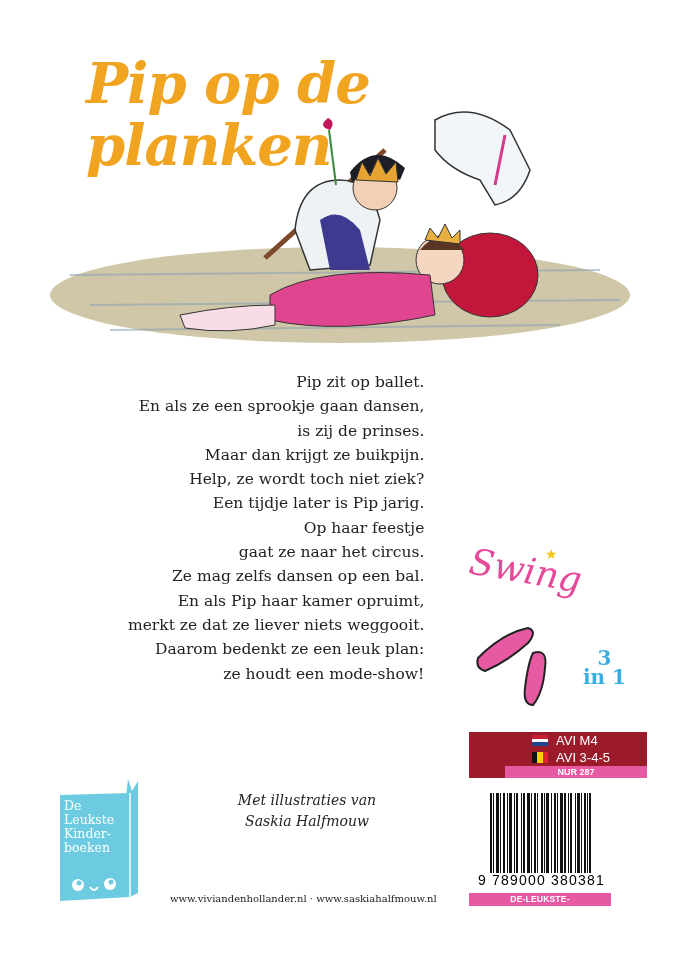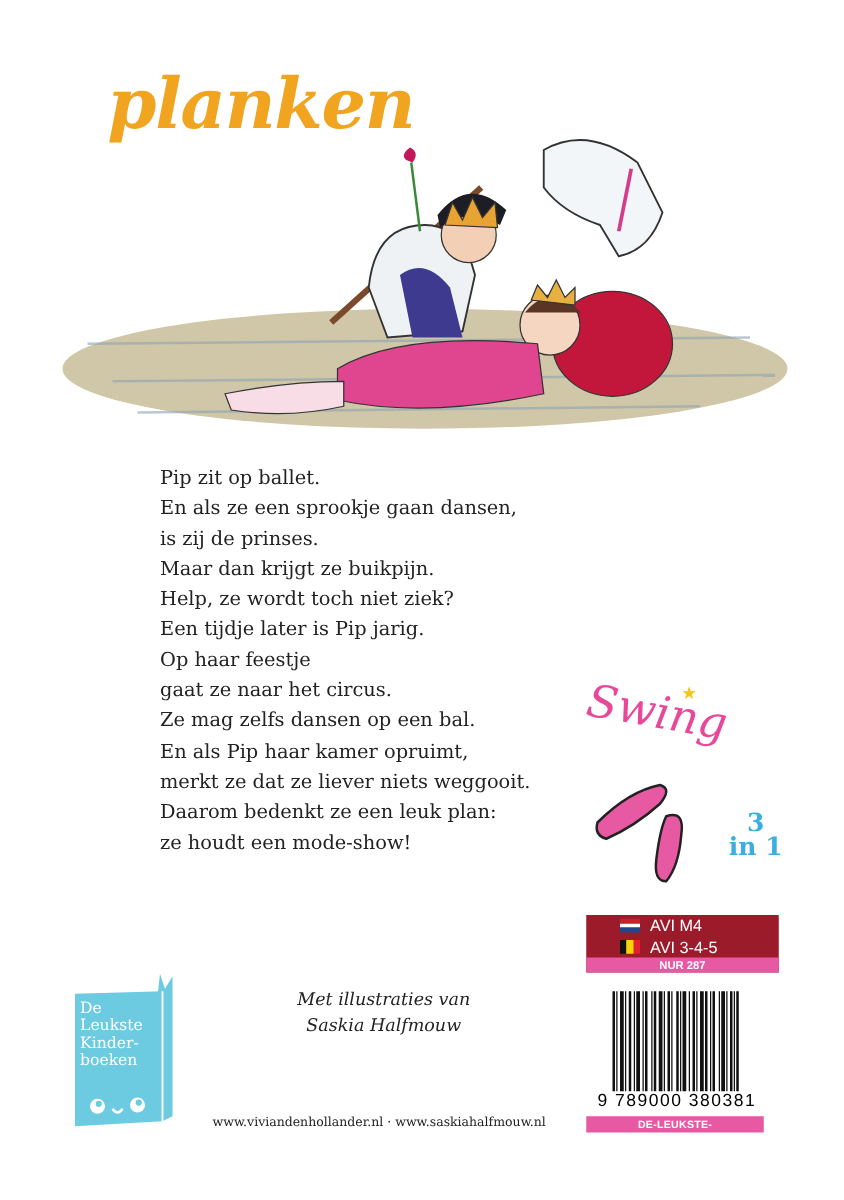--- a/index.html
+++ b/index.html
@@ -1,41 +1,42 @@
 <!DOCTYPE html>
 <html><head>
 <meta charset="utf-8">
 <style>
   html,body{margin:0;padding:0;}
   body{width:675px;height:960px;background:#fff;position:relative;overflow:hidden;font-family:"DejaVu Serif",serif;}
   .title{position:absolute;left:86px;top:52px;color:#f0a420;font-family:"DejaVu Serif",serif;font-style:italic;font-weight:bold;font-size:56px;line-height:62px;letter-spacing:-1px;}
   .illus{position:absolute;left:40px;top:110px;width:600px;height:240px;}
   .blurb{position:absolute;left:128px;top:370px;font-family:"DejaVu Serif",serif;font-size:15.5px;line-height:24.3px;color:#222;}
-  .blurb div{white-space:nowrap;}
+  .blurb div{white-space:nowrap;text-align:right;}
   .swing{position:absolute;left:465px;top:548px;width:175px;height:165px;}
-  .avi{position:absolute;left:469px;top:732px;width:154px;background:#9b1b2a;color:#fff;font-family:"Liberation Sans",sans-serif;}
+  .avi{position:absolute;left:469px;top:732px;width:142px;background:#9b1b2a;color:#fff;font-family:"Liberation Sans",sans-serif;padding-left:36px;}
   .avi-row{height:17px;display:flex;align-items:center;padding-left:27px;font-size:13px;}
   .flag{width:16px;height:11px;margin-right:8px;display:flex;}
   .flag-nl{flex-direction:column;}
   .flag-nl span{flex:1;}
   .flag-be span{flex:1;}
   .nur{background:#e75aa3;height:12px;font-size:9px;font-weight:bold;text-align:center;line-height:12px;color:#fff;}
   .barcode{position:absolute;left:490px;top:793px;width:118px;height:80px;display:flex;align-items:stretch;}
   .barcode span{background:#111;display:block;}
   .isbn{position:absolute;left:478px;top:872px;font-family:"Liberation Sans",sans-serif;font-size:14px;letter-spacing:1.2px;color:#000000;}
   .site-badge{position:absolute;left:469px;top:893px;width:142px;height:13px;background:#e75aa3;color:#fff;font-family:"Liberation Sans",sans-serif;font-weight:bold;font-size:8.5px;text-align:center;line-height:13px;letter-spacing:0.2px;}
   .credits{position:absolute;left:0;width:582px;top:790px;text-align:center;font-family:"DejaVu Serif",serif;font-style:italic;font-size:14px;line-height:21px;color:#222;padding-left:32px;box-sizing:border-box;}
   .urls{position:absolute;left:170px;top:893px;font-family:"DejaVu Serif",serif;font-size:10px;color:#222;white-space:nowrap;}
   .logo{position:absolute;left:50px;top:775px;width:100px;height:135px;}
   .logo-text{position:absolute;left:14px;top:24px;color:#fff;font-family:"DejaVu Serif",serif;font-size:12.5px;line-height:14px;}
 </style>
 </head>
 <body>
 
 <div class="title">
+  <div>Pip op de</div>
   <div>planken</div>
 </div>
 
 <svg class="illus" viewBox="0 0 600 240">
   <ellipse cx="300" cy="185" rx="290" ry="48" fill="#cfc7a8"></ellipse>
   <path d="M30 165 L560 160" stroke="#8ea3b3" stroke-width="2" opacity=".6"></path>
   <path d="M50 195 L580 190" stroke="#8ea3b3" stroke-width="2" opacity=".6"></path>
   <path d="M70 220 L520 215" stroke="#8ea3b3" stroke-width="2" opacity=".6"></path>
   <line x1="225" y1="148" x2="345" y2="40" stroke="#7a4a2a" stroke-width="5"></line>
   <path d="M395 10 Q430 -10 470 20 L490 60 Q480 90 455 95 L440 70 Q410 60 395 40 Z" fill="#f3f6f8" stroke="#333" stroke-width="1.5"></path>

